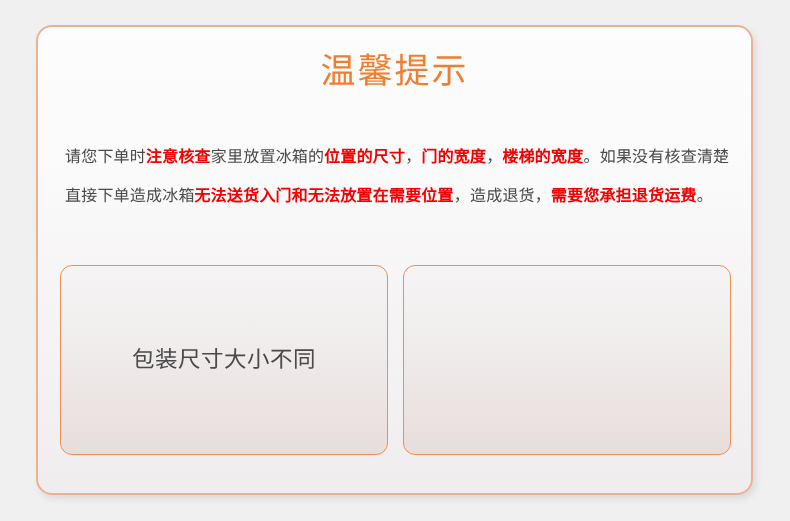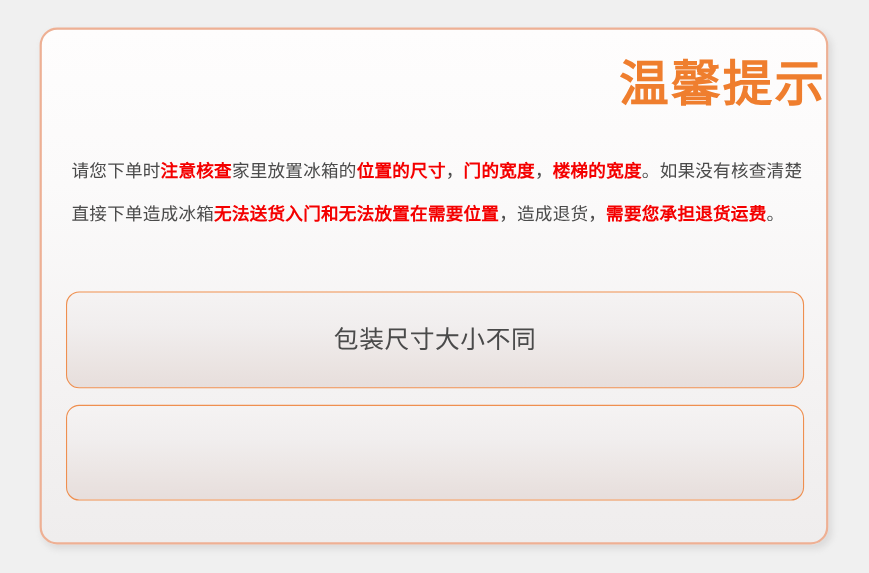--- a/index.html
+++ b/index.html
@@ -39,24 +39,24 @@
                 #efeded 100%);
     box-shadow: 3px 4px 6px rgba(150, 145, 145, 0.22);
   }
 
   
   .notice-title {
     position: absolute;
     left: 0;
     right: 0;
     top: 26px;
-    text-align: right;
-    font-size: 45px;
+    text-align: center;
+    font-size: 35px;
     line-height: 1.05;
-    font-weight: bold;
+    font-weight: normal;
     letter-spacing: 2px;
     color: #ef7e2e;
     white-space: nowrap;
   }
 
   
   .notice-body {
     position: absolute;
     left: 27px;
     right: 19px;
@@ -81,21 +81,20 @@
   .feature-row {
     position: absolute;
     left: 22px;
     right: 20px;
     top: 238px;
     height: 190px;
     display: flex;
     justify-content: space-between;
     align-items: stretch;
     gap: 15px;
-    flex-direction: column;
   }
   .feature-box {
     flex: 1 1 0;
     box-sizing: border-box;
     border: 1.6px solid #ef8f4f;
     border-radius: 12px;
     background: linear-gradient(180deg,
                 #f5f3f3 0%,
                 #f1eeee 35%,
                 #eae3e1 80%,

